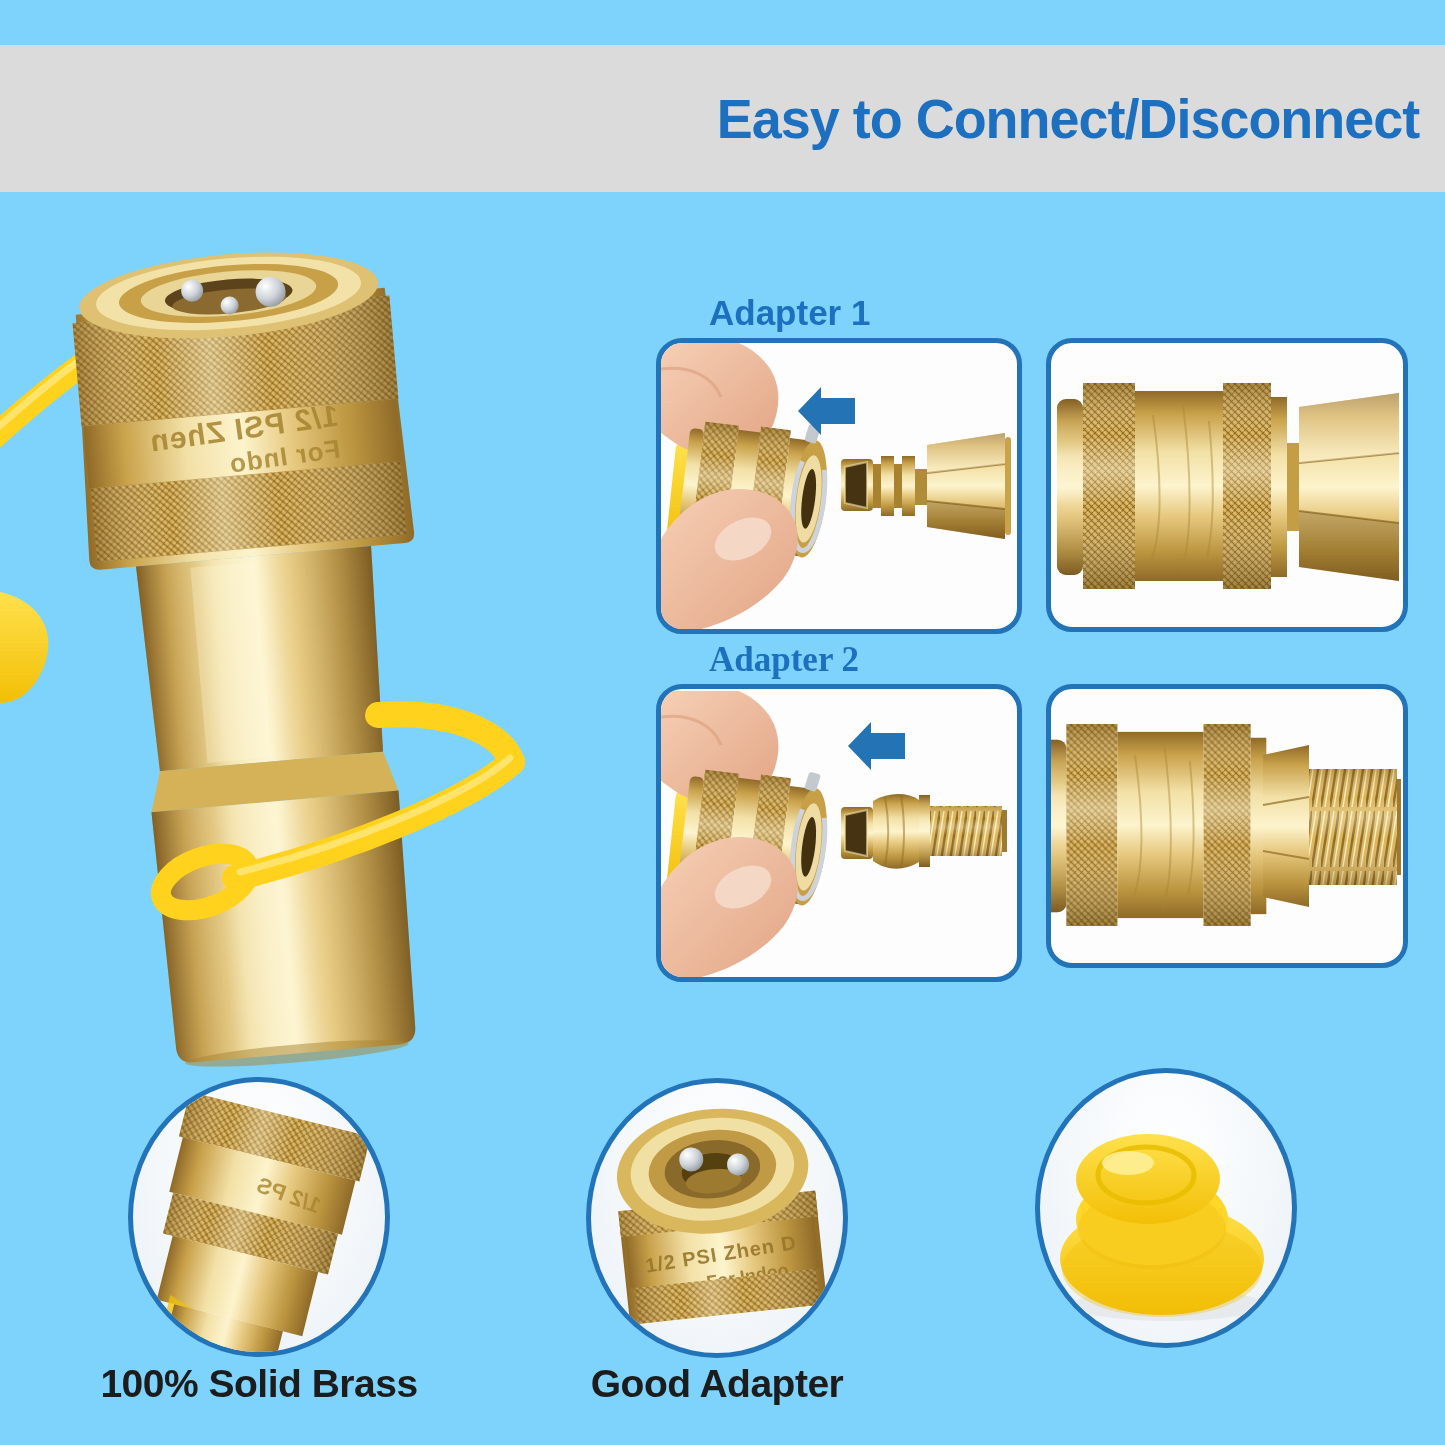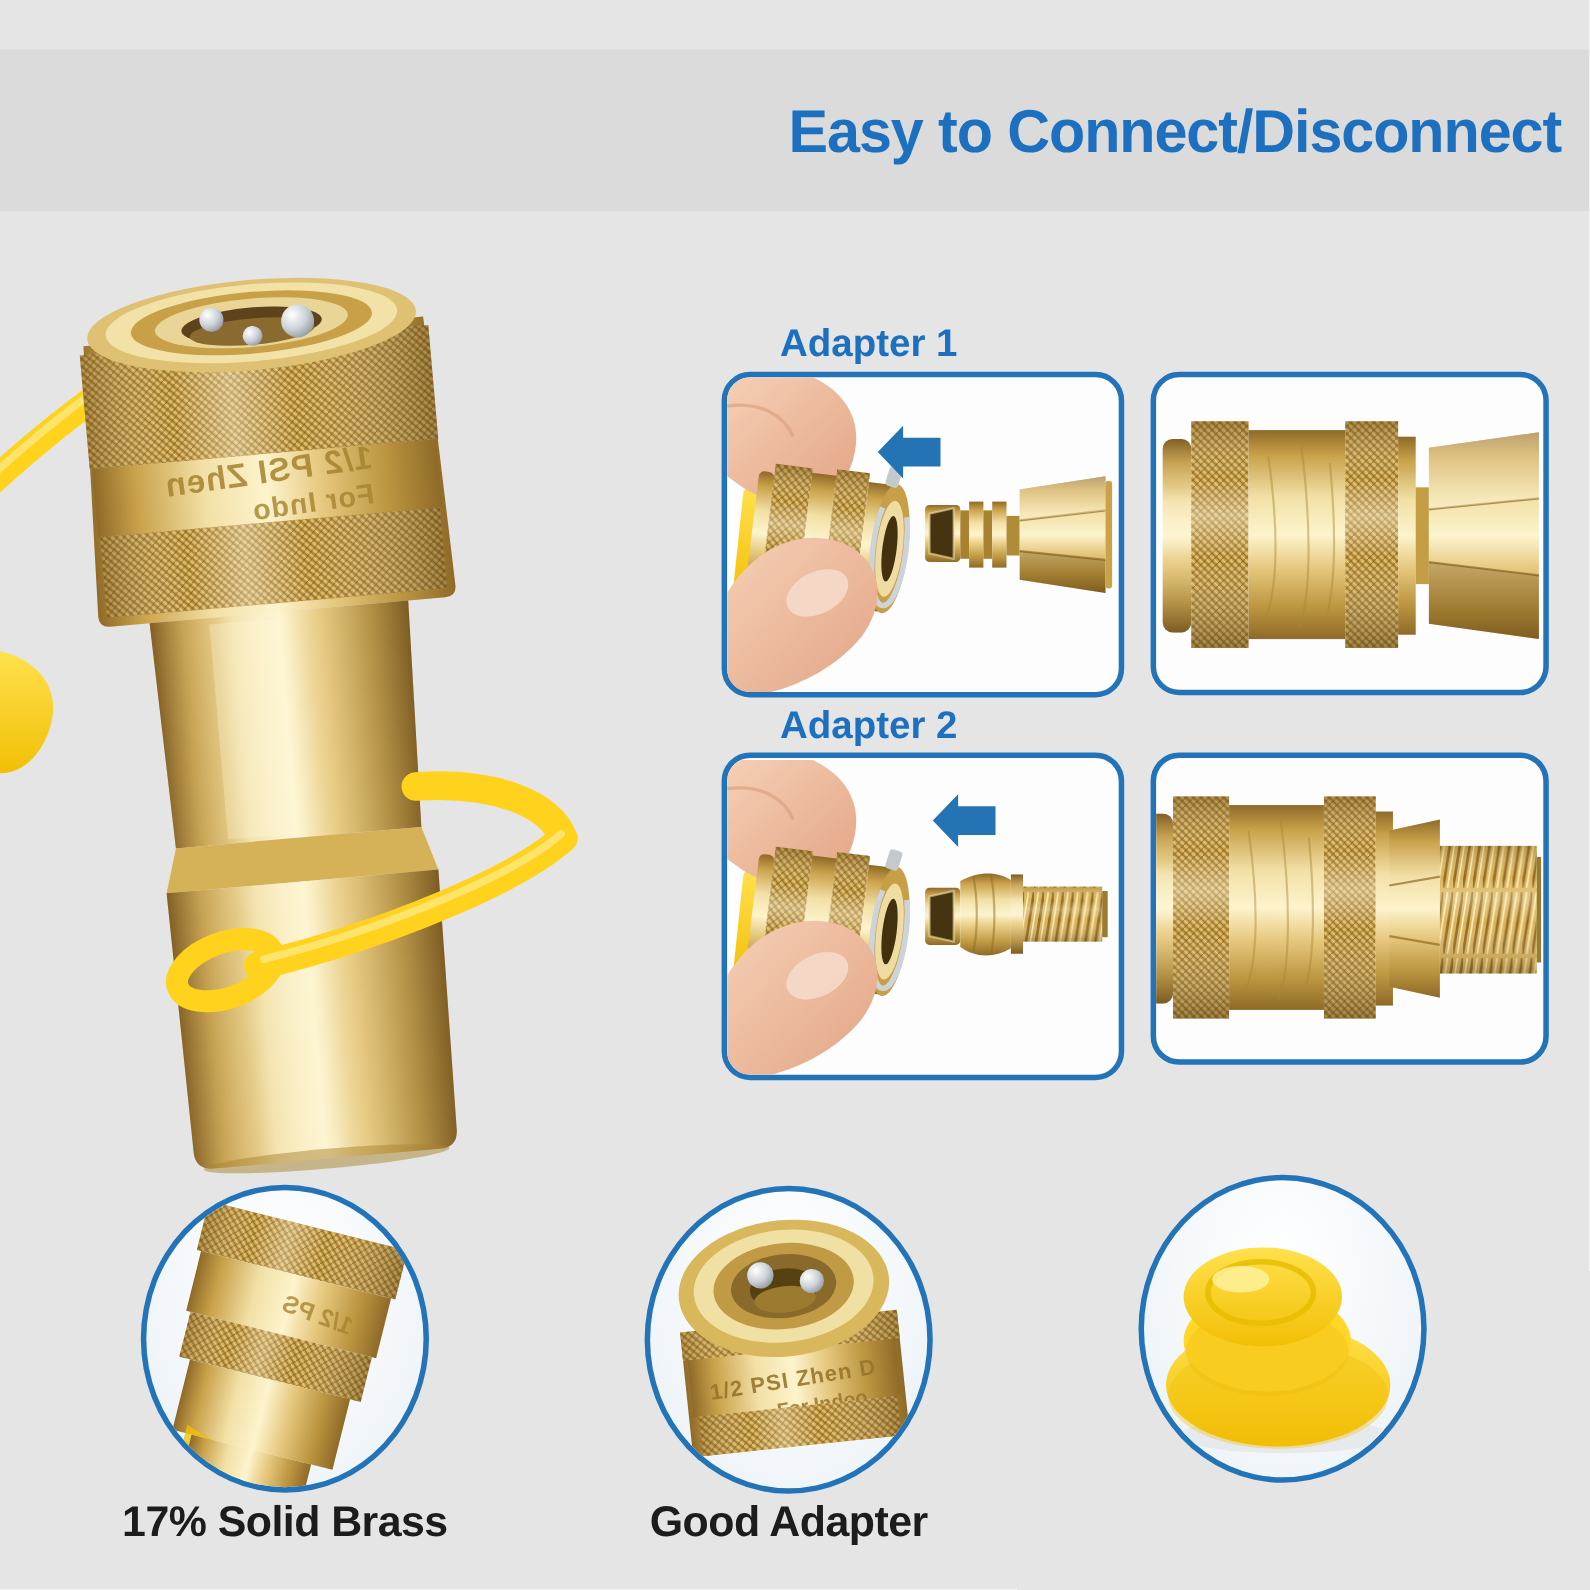--- a/index.html
+++ b/index.html
@@ -1,34 +1,34 @@
 <!DOCTYPE html>
 <html><head>
 <meta charset="utf-8">
 <style>
   html,body{margin:0;padding:0;background:#ffffff;}
   #stage{
     position:relative;width:1445px;height:1445px;overflow:hidden;
-    background:#e5e5e5;font-family:"Liberation Sans",sans-serif;
+    background:#7dd3fc;font-family:"Liberation Sans",sans-serif;
   }
   
   #banner{
     position:absolute;left:0;top:45px;width:1445px;height:147px;
     background:#dbdbdb;display:flex;align-items:center;justify-content:flex-end;
   }
   #banner .title{
     font-size:55px;font-weight:bold;color:#1d70bf;letter-spacing:-1px;
     padding-right:26px;transform:scaleX(.98);transform-origin:right center;white-space:nowrap;
   }
   
   .adapter-label{
     position:absolute;left:709px;font-size:35px;font-weight:bold;color:#1d70bf;white-space:nowrap;
   }
   #adapter1-label{top:293px;}
-  #adapter2-label{top:640px;}
+  #adapter2-label{top:640px;font-family:Liberation Serif, serif;}
   
   .panel{
     position:absolute;background:#fdfdfd;border:5px solid #2273b8;border-radius:26px;
     overflow:hidden;box-sizing:border-box;
   }
   #panel-1a{left:656px;top:338px;width:366px;height:296px;}
   #panel-1b{left:1046px;top:338px;width:362px;height:294px;}
   #panel-2a{left:656px;top:684px;width:366px;height:298px;}
   #panel-2b{left:1046px;top:684px;width:362px;height:284px;}
   .panel svg{display:block;}
@@ -324,16 +324,16 @@
         <ellipse cx="122" cy="196" rx="100" ry="48" fill="#f0bd05" opacity=".35"></ellipse>
         <ellipse cx="112" cy="146" rx="76" ry="46" fill="#ffd62a"></ellipse>
         <ellipse cx="112" cy="156" rx="74" ry="40" fill="#ecba05" opacity=".3"></ellipse>
         <ellipse cx="108" cy="106" rx="72" ry="45" fill="url(#yellowG)"></ellipse>
         <ellipse cx="106" cy="102" rx="48" ry="28" fill="none" stroke="#e8bd00" stroke-width="5" opacity=".85"></ellipse>
         <ellipse cx="88" cy="90" rx="26" ry="12" fill="#fff3a2" opacity=".8"></ellipse>
       </g>
     </svg>
   </div>
 
-  <div class="feature-label" id="label-brass">17% Solid Brass</div>
+  <div class="feature-label" id="label-brass">100% Solid Brass</div>
   <div class="feature-label" id="label-sealing">Good Adapter</div>
 
 </div>
 
 </body></html>

